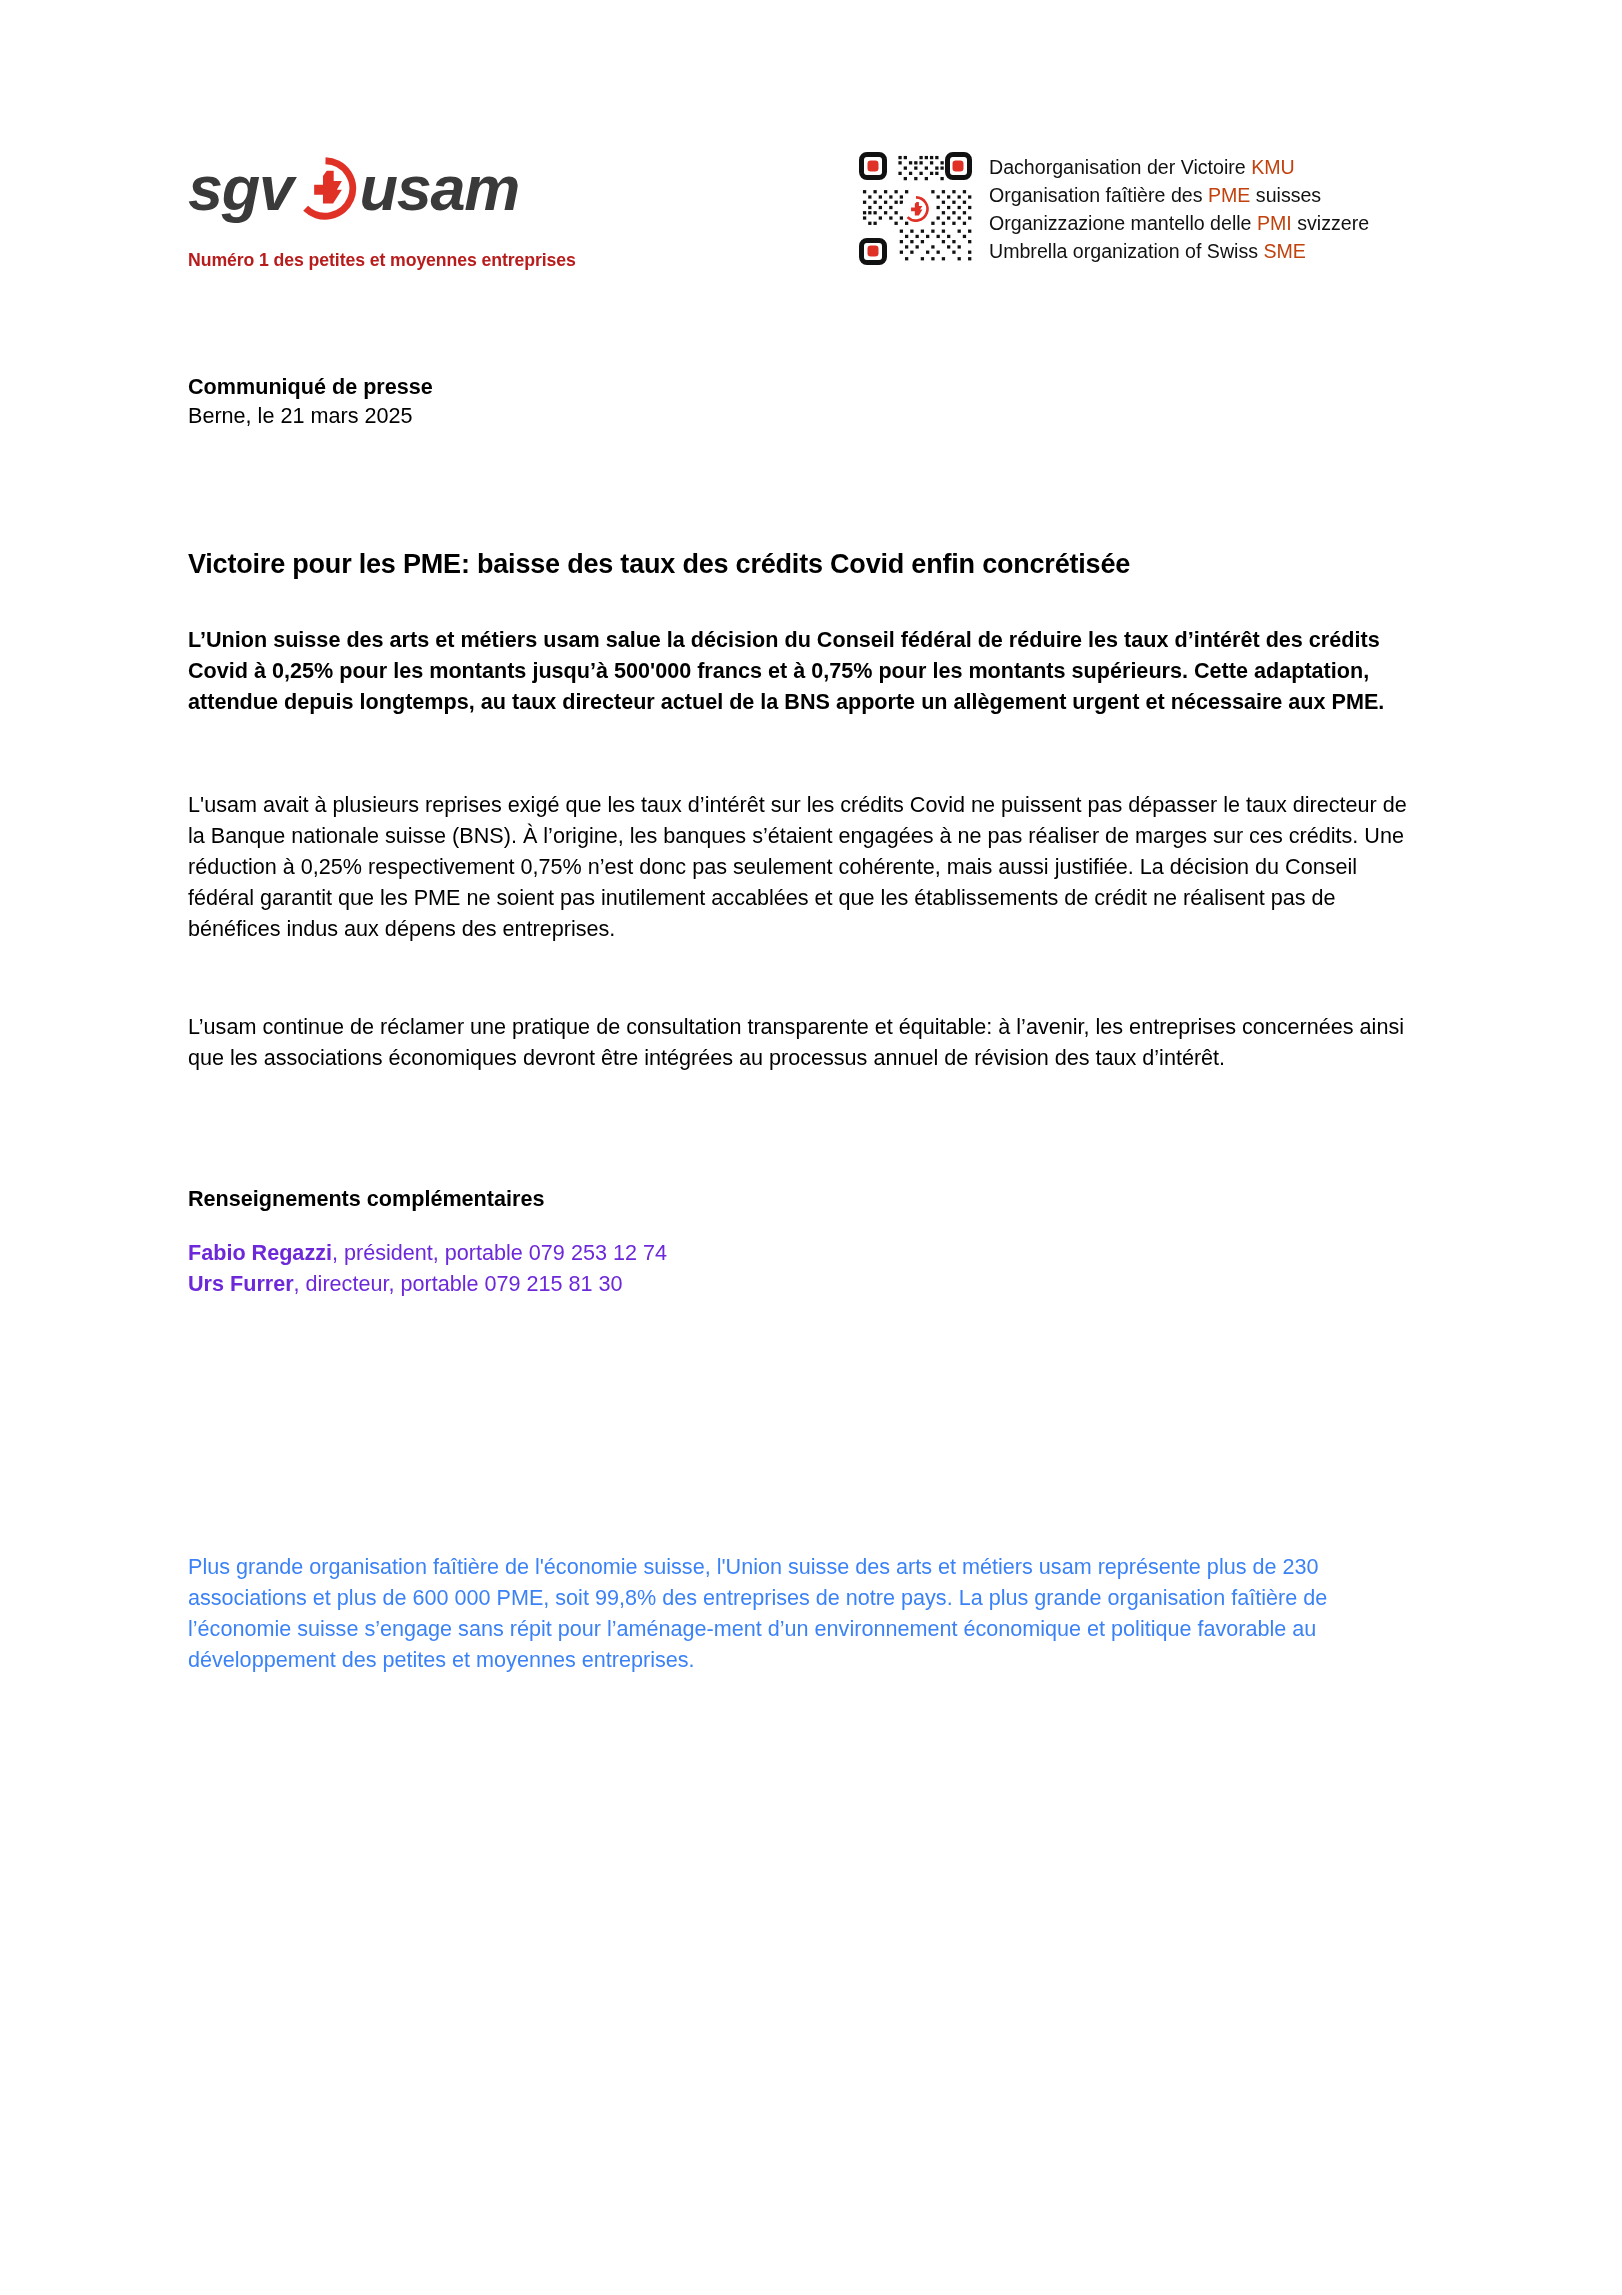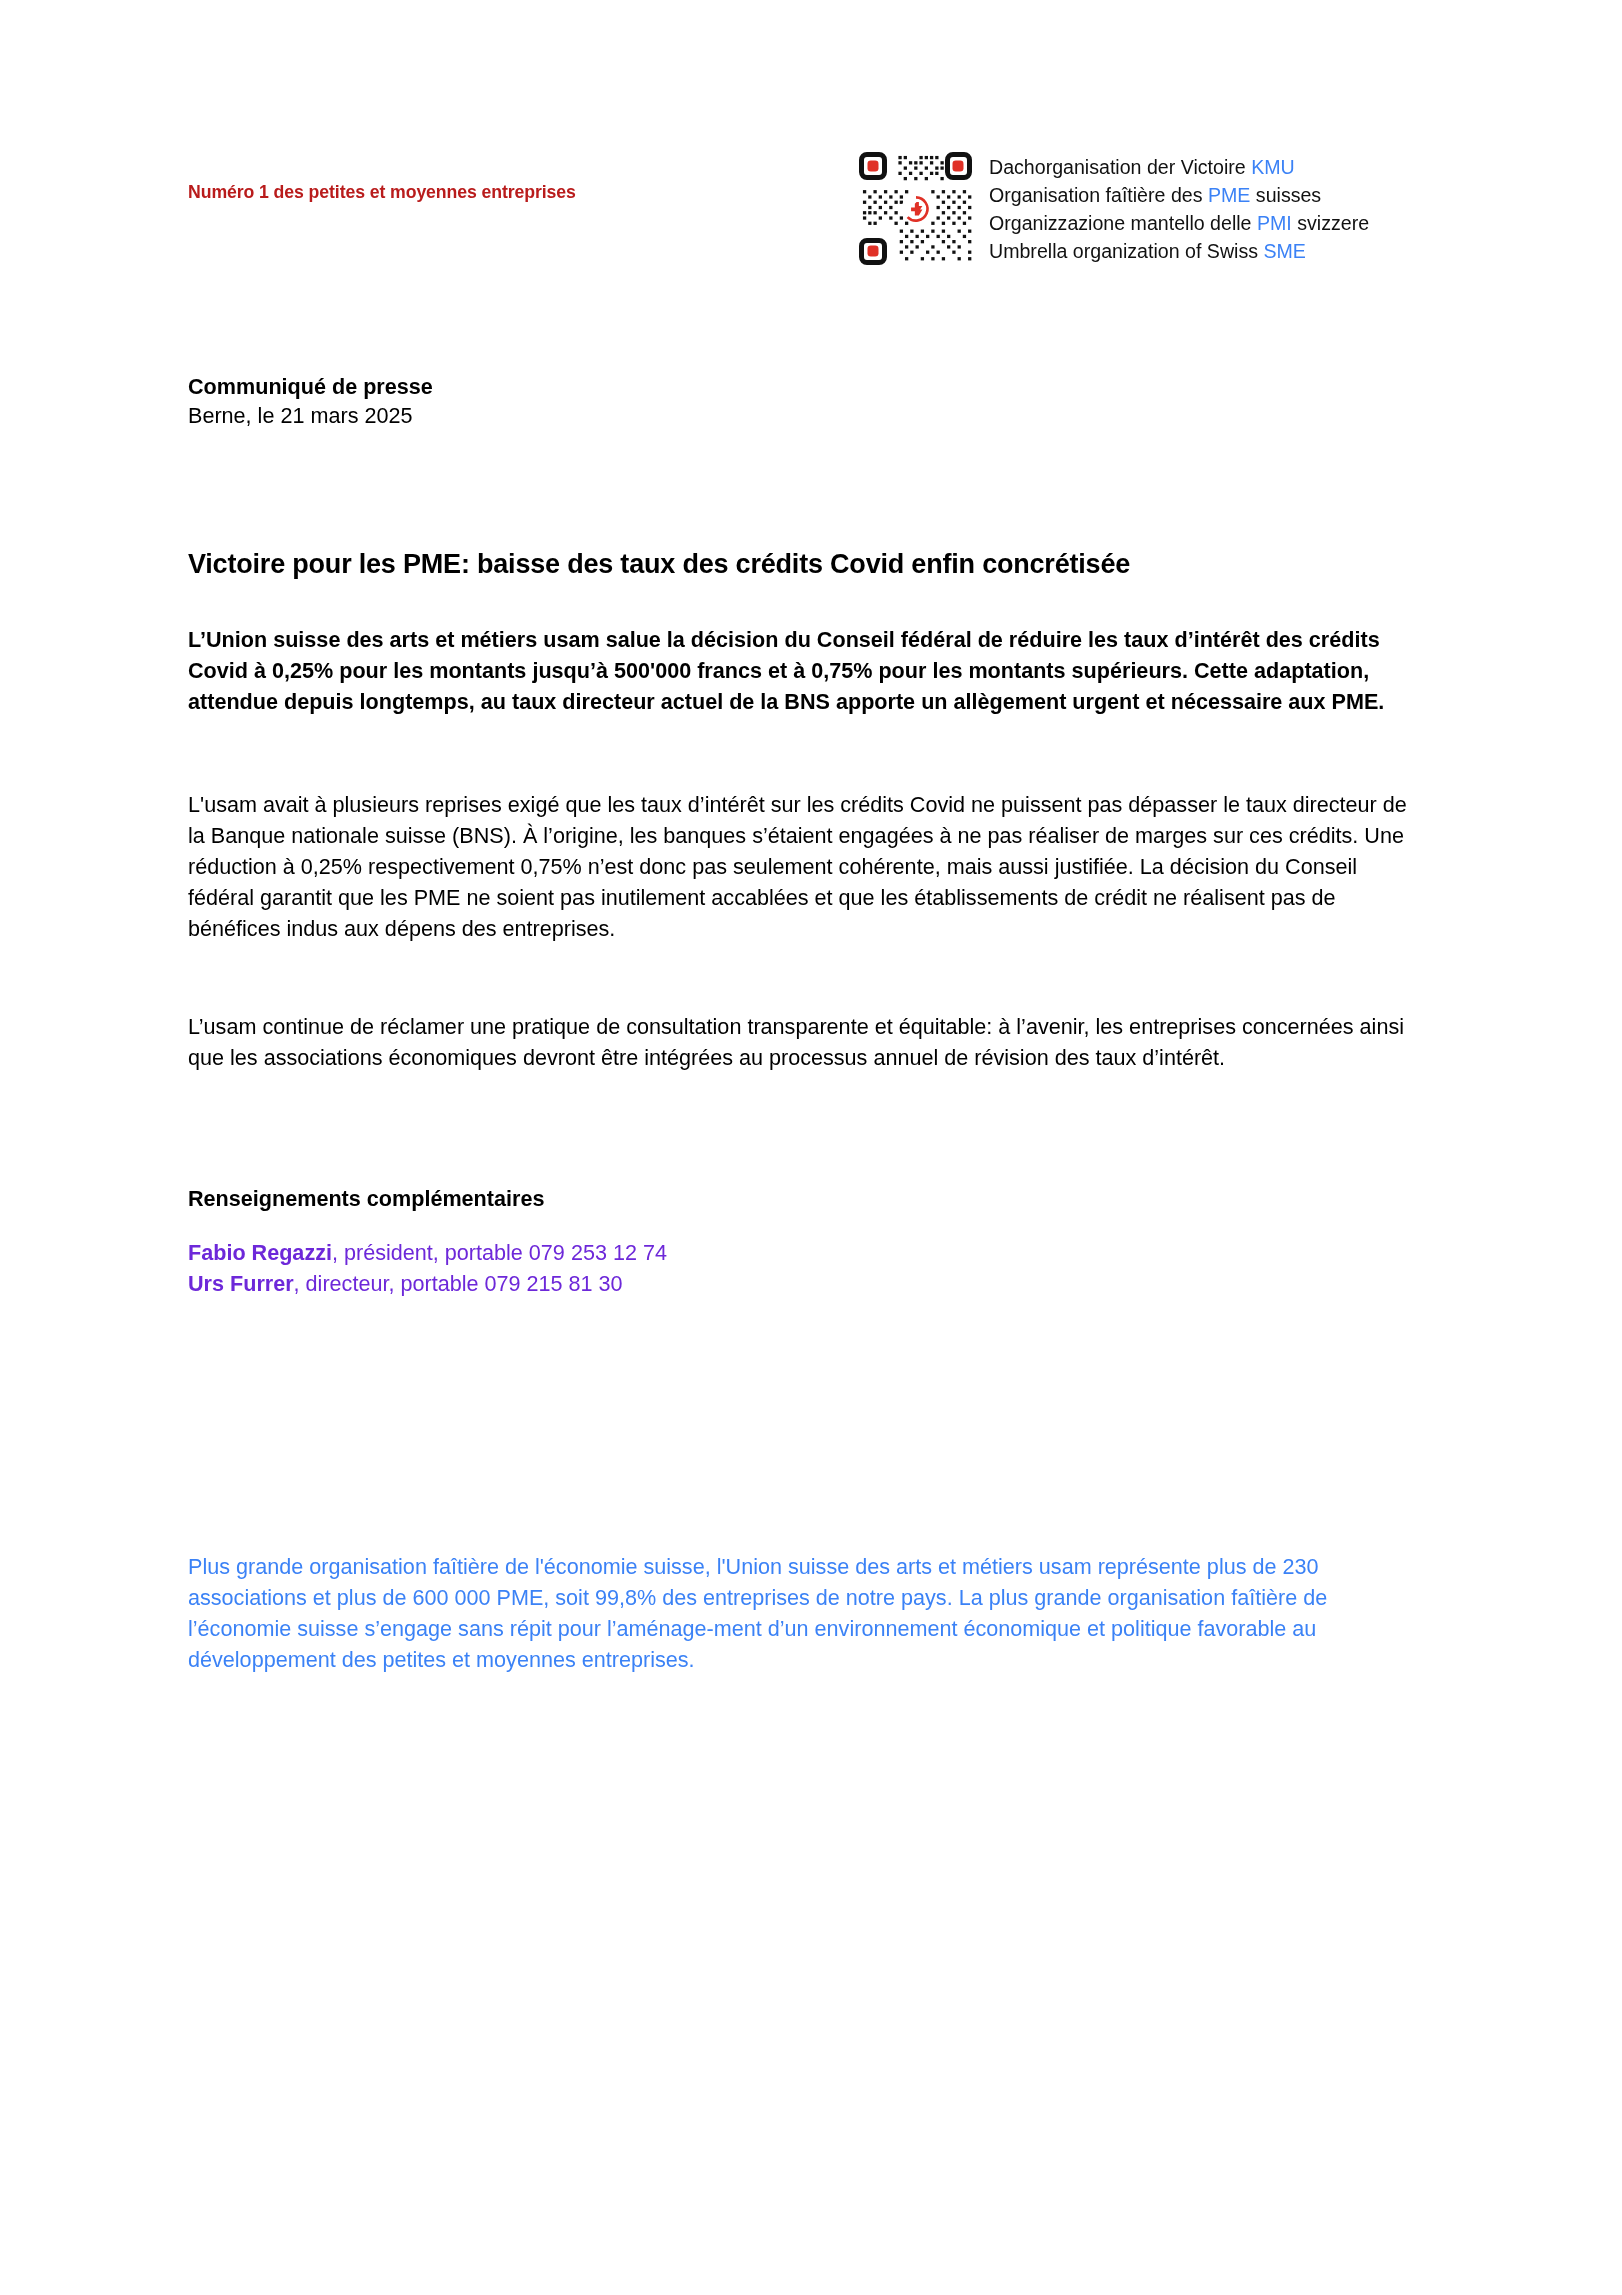--- a/index.html
+++ b/index.html
@@ -116,21 +116,21 @@
   .claim-lines {
     margin-left: 17px;
     padding-top: 1.3px;
   }
   .claim-line {
     font-size: 19.6px;
     line-height: 28px;
     color: #111111;
     white-space: nowrap;
   }
-  .claim-line .hl { color: #3b82f6; }
+  .claim-line .hl { color: #c2410c; }
 
   
   .content {
     position: absolute;
     left: 188px;
     top: 0;
     width: 1243px;
   }
 
   .meta-block { position: absolute; top: 372px; left: 0; width: 1243px; }
@@ -222,20 +222,31 @@
   }
 </style>
 </head>
 <body>
 
 <div class="page">
 
   <div class="header">
 
     <div class="logo-block">
+      <div class="logo-wordmark">
+        <span class="logo-text">sgv</span>
+        <span class="logo-mark">
+          <svg viewBox="0 0 100 100" width="63" height="63" aria-hidden="true">
+            <path d="M50 6 A44 44 0 1 1 18.5 81.5" fill="none" stroke="#E03127" stroke-width="11" stroke-linecap="butt"></path>
+            <path d="M63 22 L63 38 L76 38 L68 52 L76 52 L62 74 L46 74 L46 60 L32 60 L32 44 L46 44 L46 30 L52 22 Z" fill="#E03127"></path>
+            <path d="M52 30 L58 30 L58 46 L46 46 L46 58 L34 58 L34 46 L48 46 L48 32 Z" fill="#ffffff" opacity="0"></path>
+          </svg>
+        </span>
+        <span class="logo-text">usam</span>
+      </div>
       <div class="logo-tagline">Numéro 1 des petites et moyennes entreprises</div>
     </div>
 
     <div class="claim-block">
       <div class="qr">
         <svg class="qr-dots" viewBox="0 0 172 172" aria-hidden="true">
           <g fill="#111111">
             <rect x="60" y="6" width="5" height="5"></rect>
               <rect x="68" y="6" width="5" height="5"></rect>
             <rect x="92" y="6" width="5" height="5"></rect>

